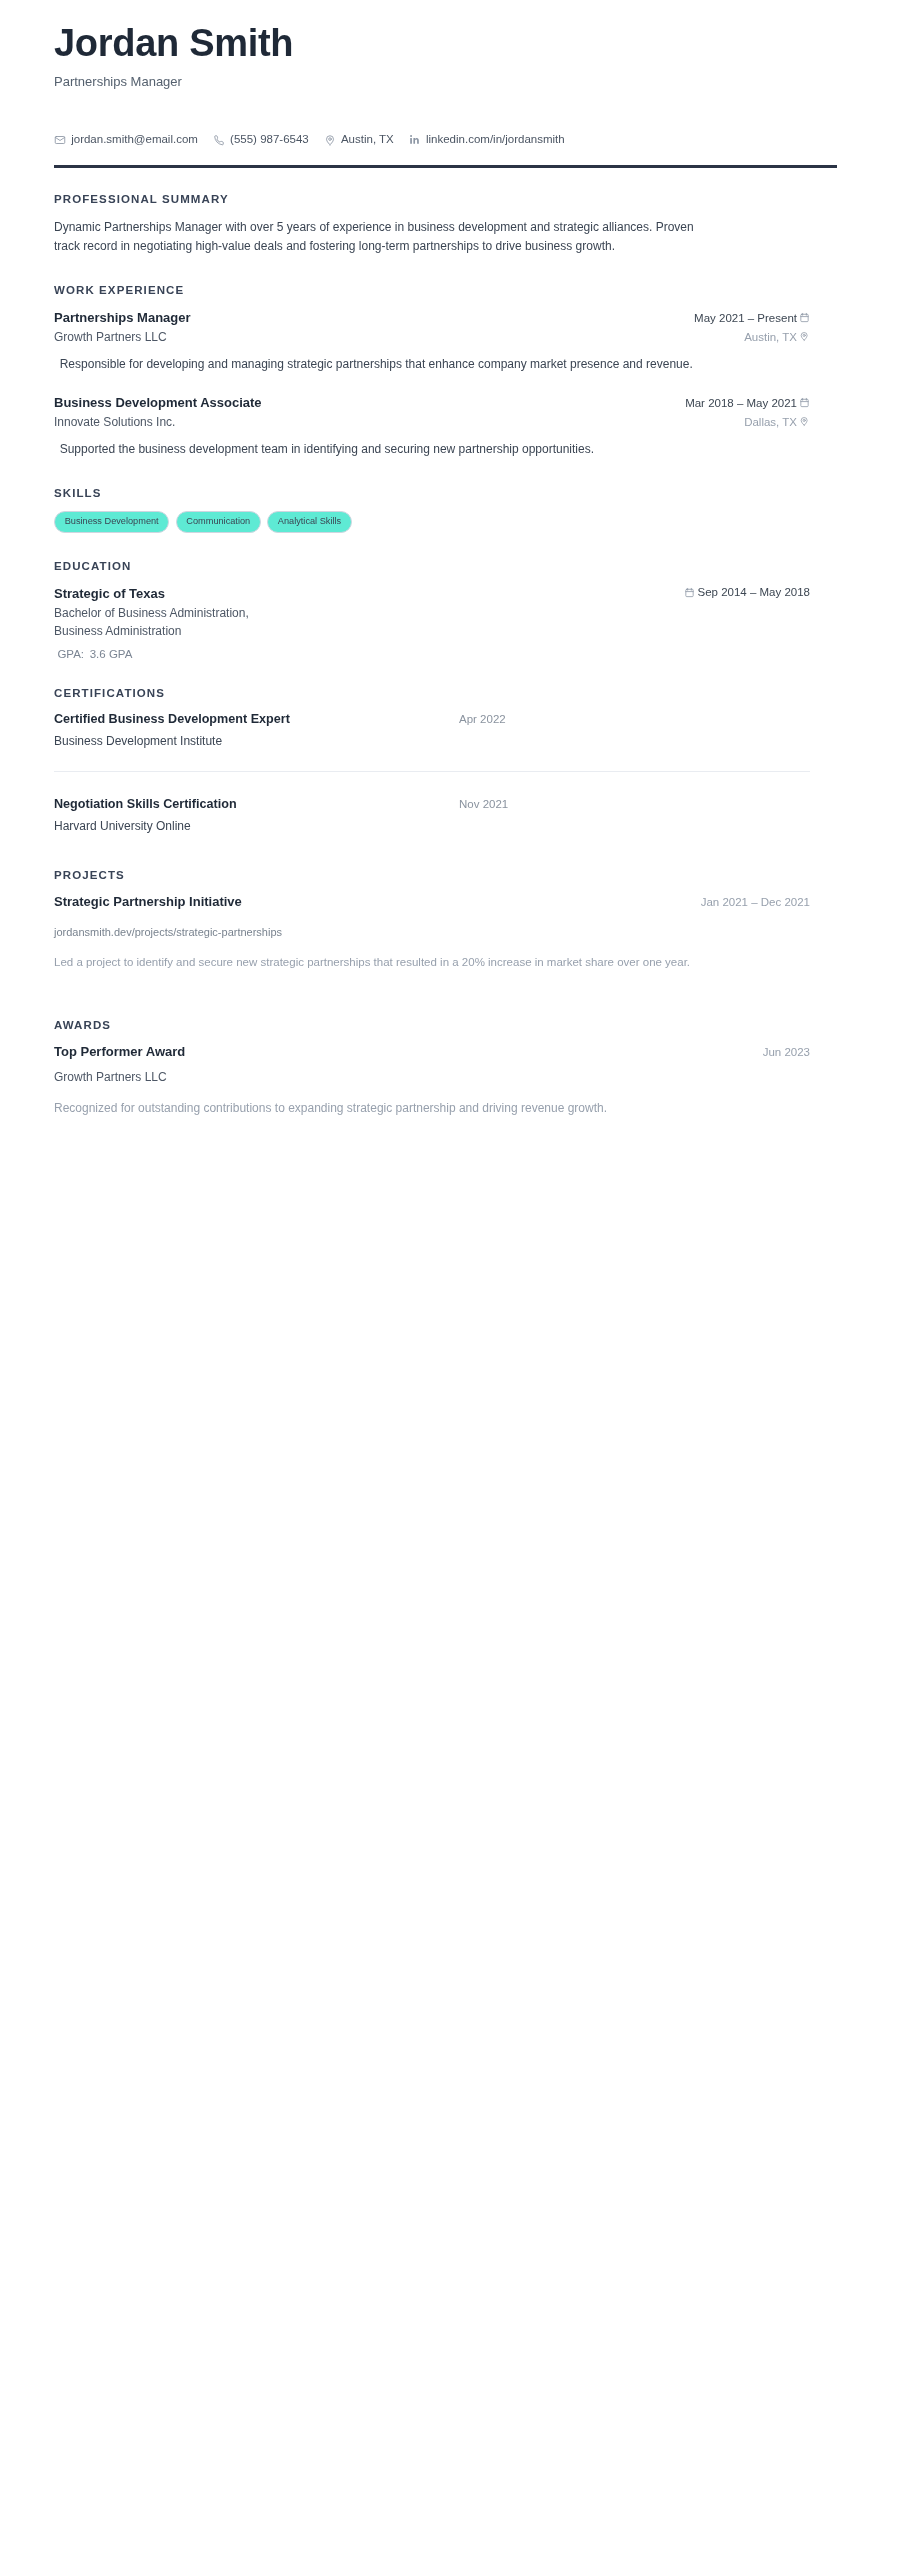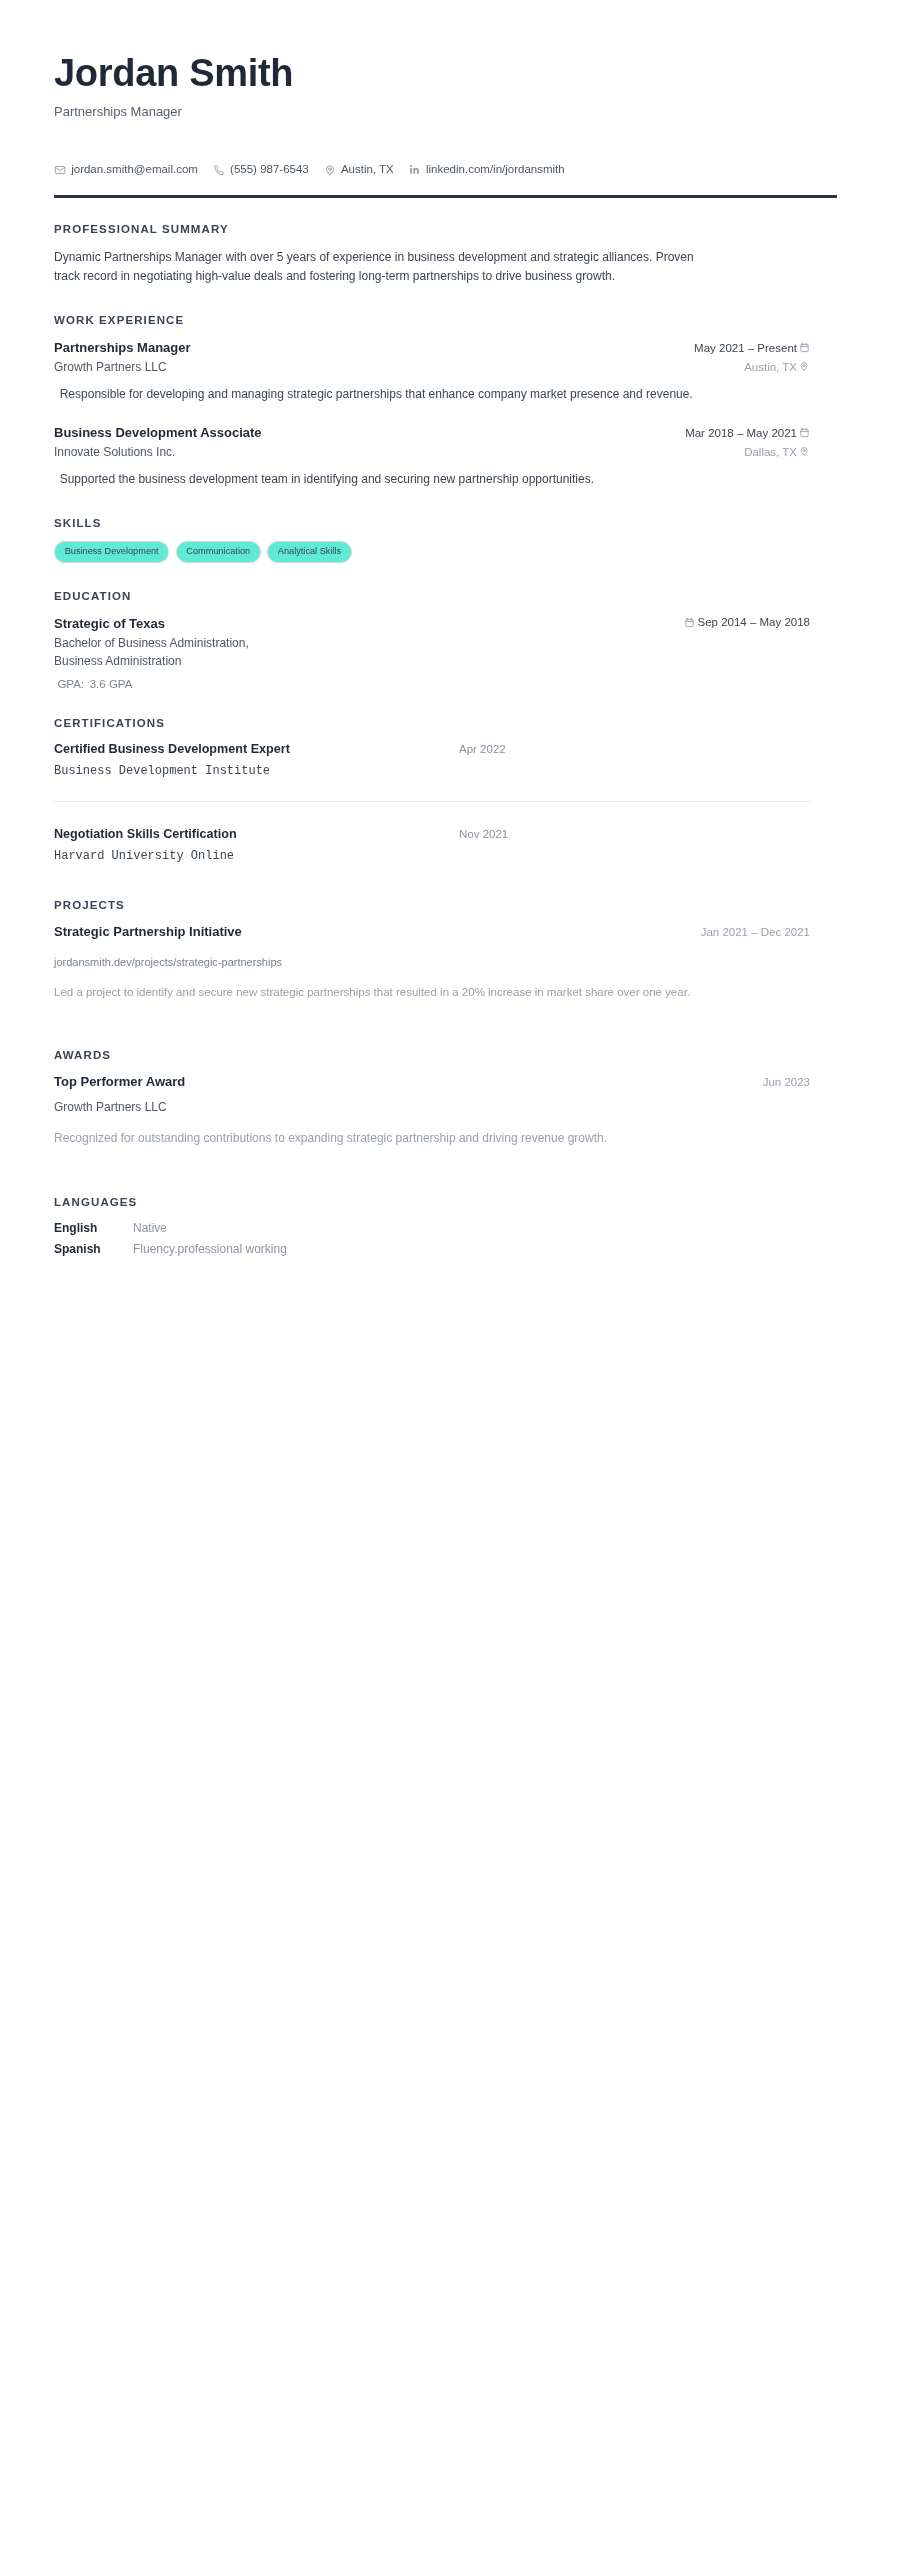--- a/index.html
+++ b/index.html
@@ -13,21 +13,21 @@
     font-family: "Liberation Sans", sans-serif;
     color: #2b3445;
     -webkit-font-smoothing: antialiased;
   }
 
   .page {
     width: 767px;
     min-height: 2576px;
     background: #ffffff;
     box-sizing: border-box;
-    padding: 54px 73px 0 54px;
+    padding: 24px 73px 0 54px;
   }
 
   
   .header { margin-bottom: 0; }
 
   .name {
     font-size: 38px;
     font-weight: 700;
     letter-spacing: -0.3px;
     line-height: 1.05;
@@ -191,21 +191,20 @@
   .cert-name {
     flex: 0 0 405px;
     font-size: 12.6px;
     font-weight: 700;
     color: #1f2937;
   }
   .cert-issuer {
     font-size: 12px;
     color: #3b4553;
     margin-top: 8px;
-    font-family: Liberation Mono, monospace;
   }
   .cert-divider {
     height: 0.6px;
     background: #e9ecf1;
     width: 756px;
     margin: 23px 0 25px 0;
   }
 
   
   .project-url {
@@ -467,28 +466,15 @@
         <span class="entry-title">Top Performer Award</span>
         <span class="entry-meta muted">Jun 2023</span>
       </div>
       <div class="award-issuer">Growth Partners LLC</div>
       <p class="award-desc">Recognized for outstanding contributions to expanding strategic partnership and driving revenue growth.</p>
     </div>
   </div>
 
   <div class="sec-gap-lg"></div>
 
-  <div class="section">
-    <div class="section-title">LANGUAGES</div>
-    <div class="lang-list">
-      <div class="lang-row">
-        <span class="lang-name">English</span>
-        <span class="lang-level">Native</span>
-      </div>
-      <div class="lang-row">
-        <span class="lang-name">Spanish</span>
-        <span class="lang-level">Fluency.professional working</span>
-      </div>
-    </div>
-  </div>
 
 </div>
 
 
 </body></html>

